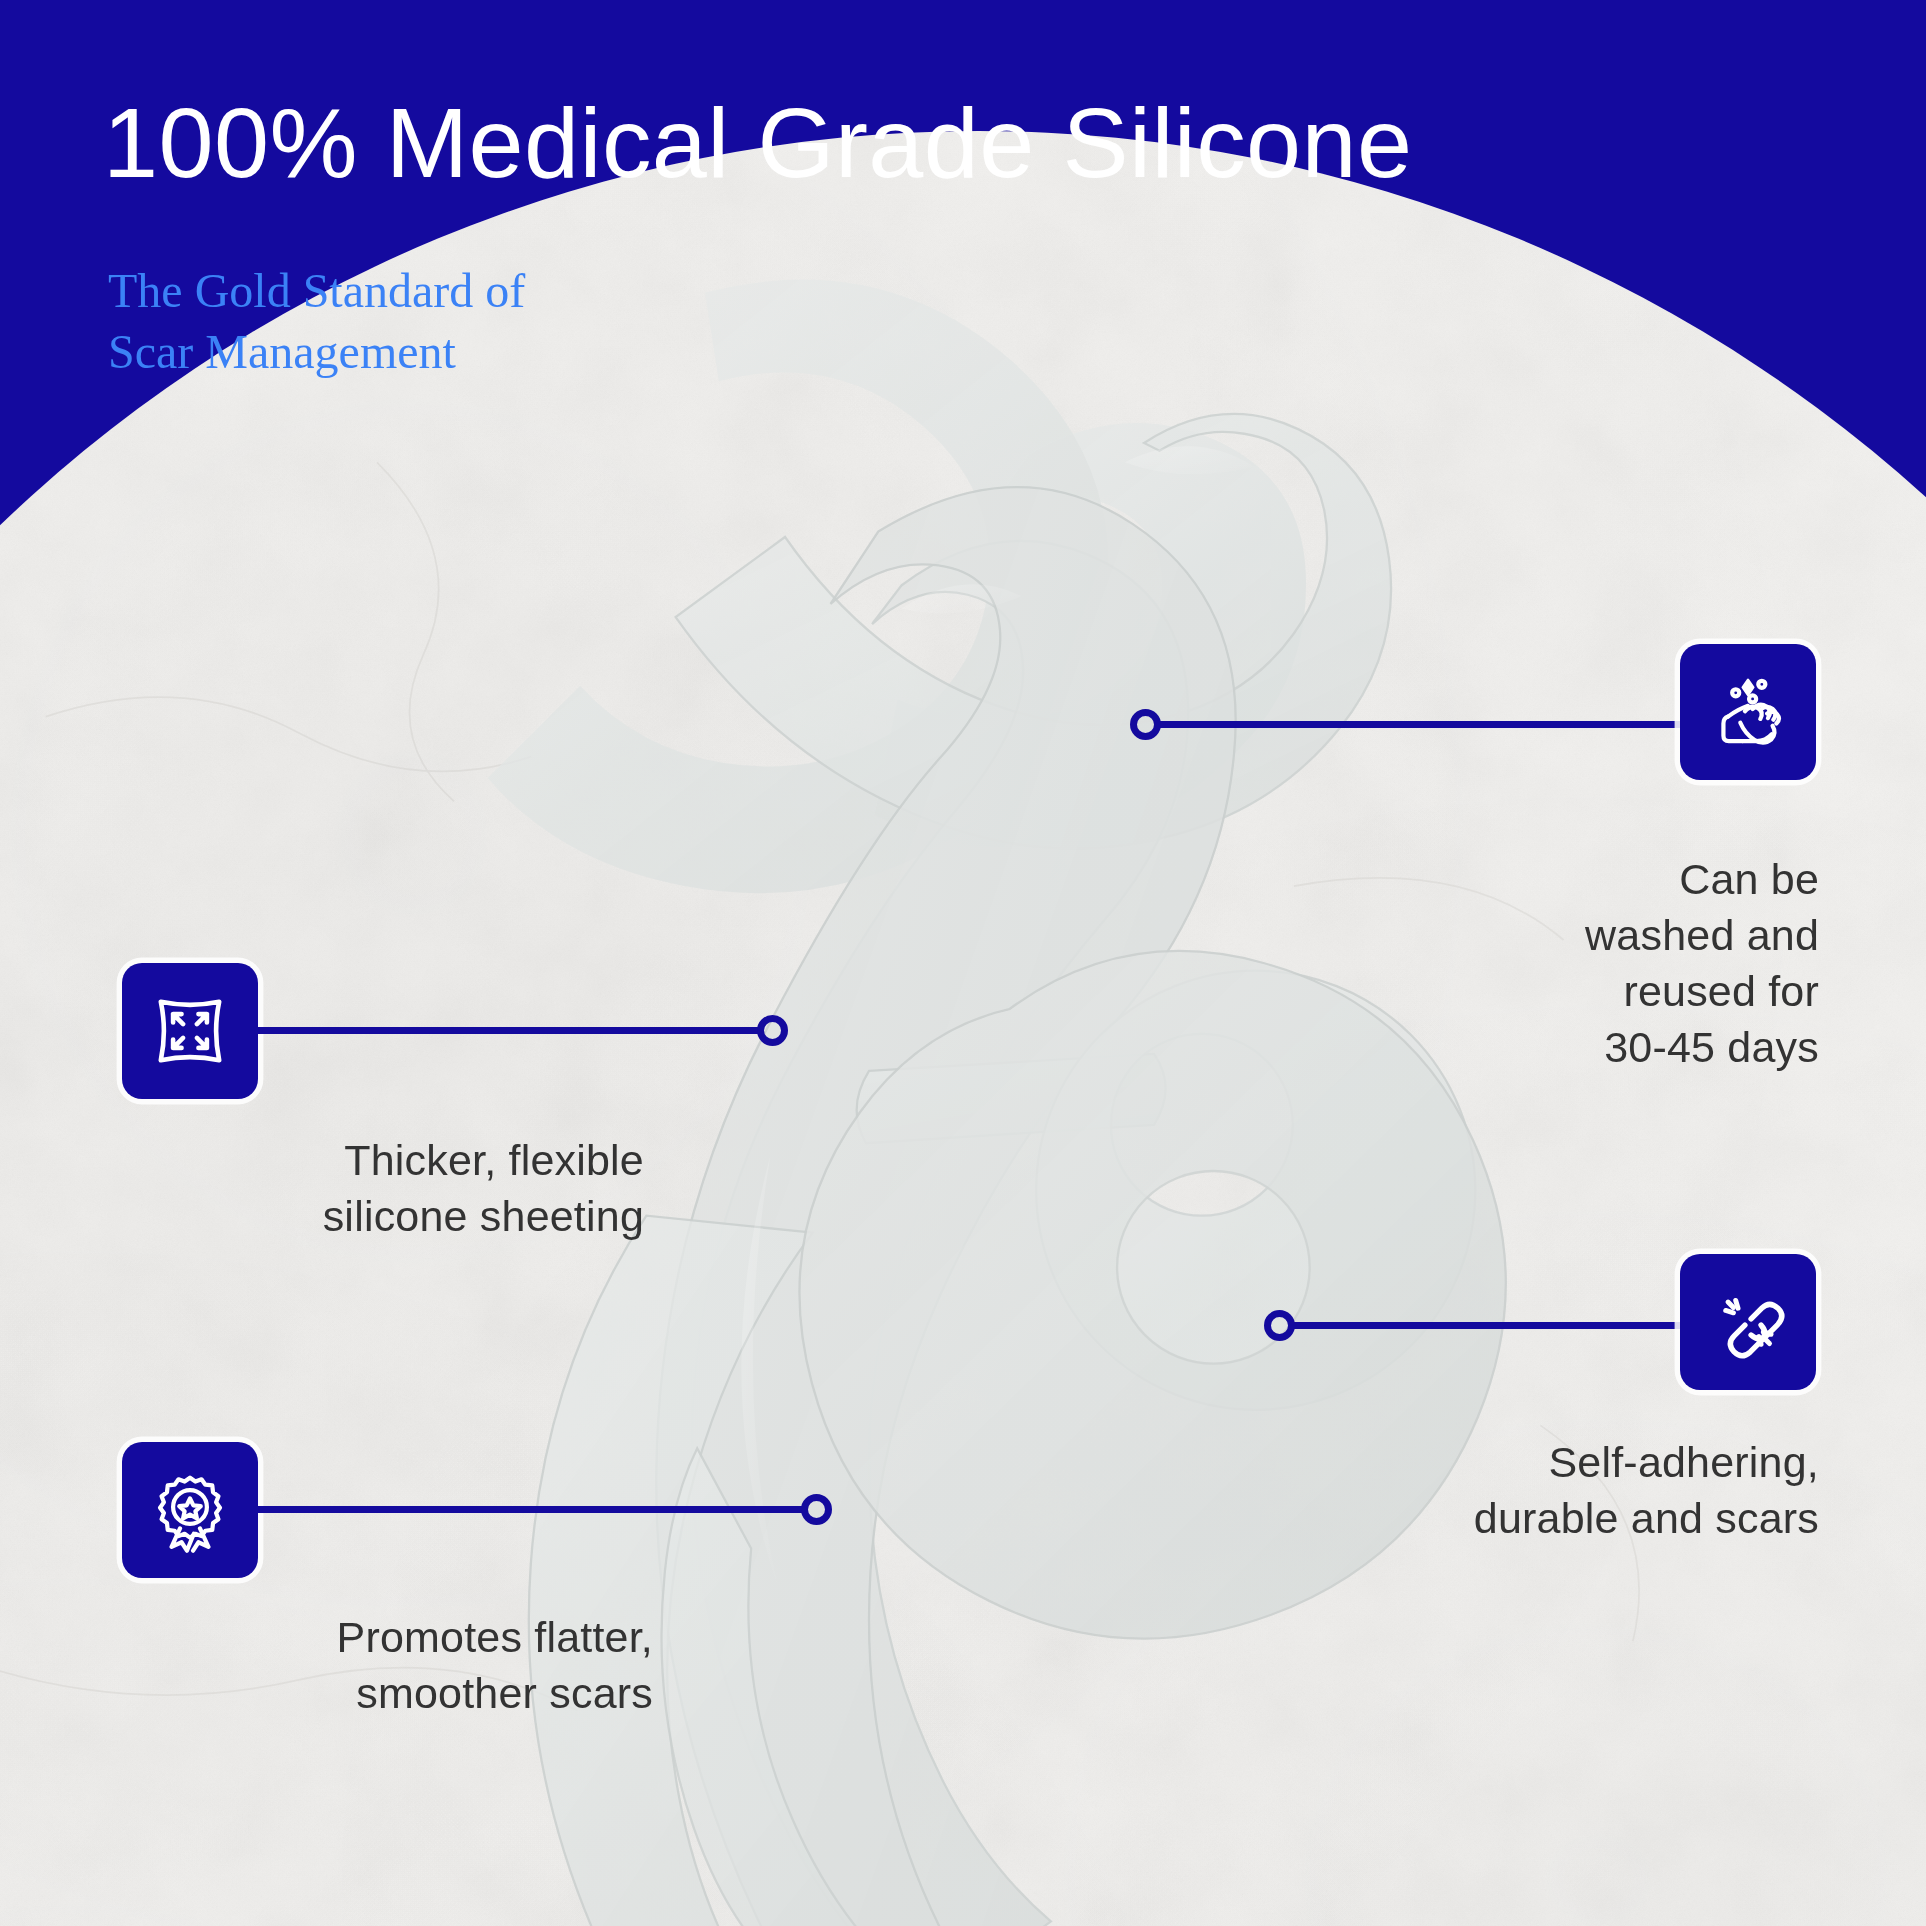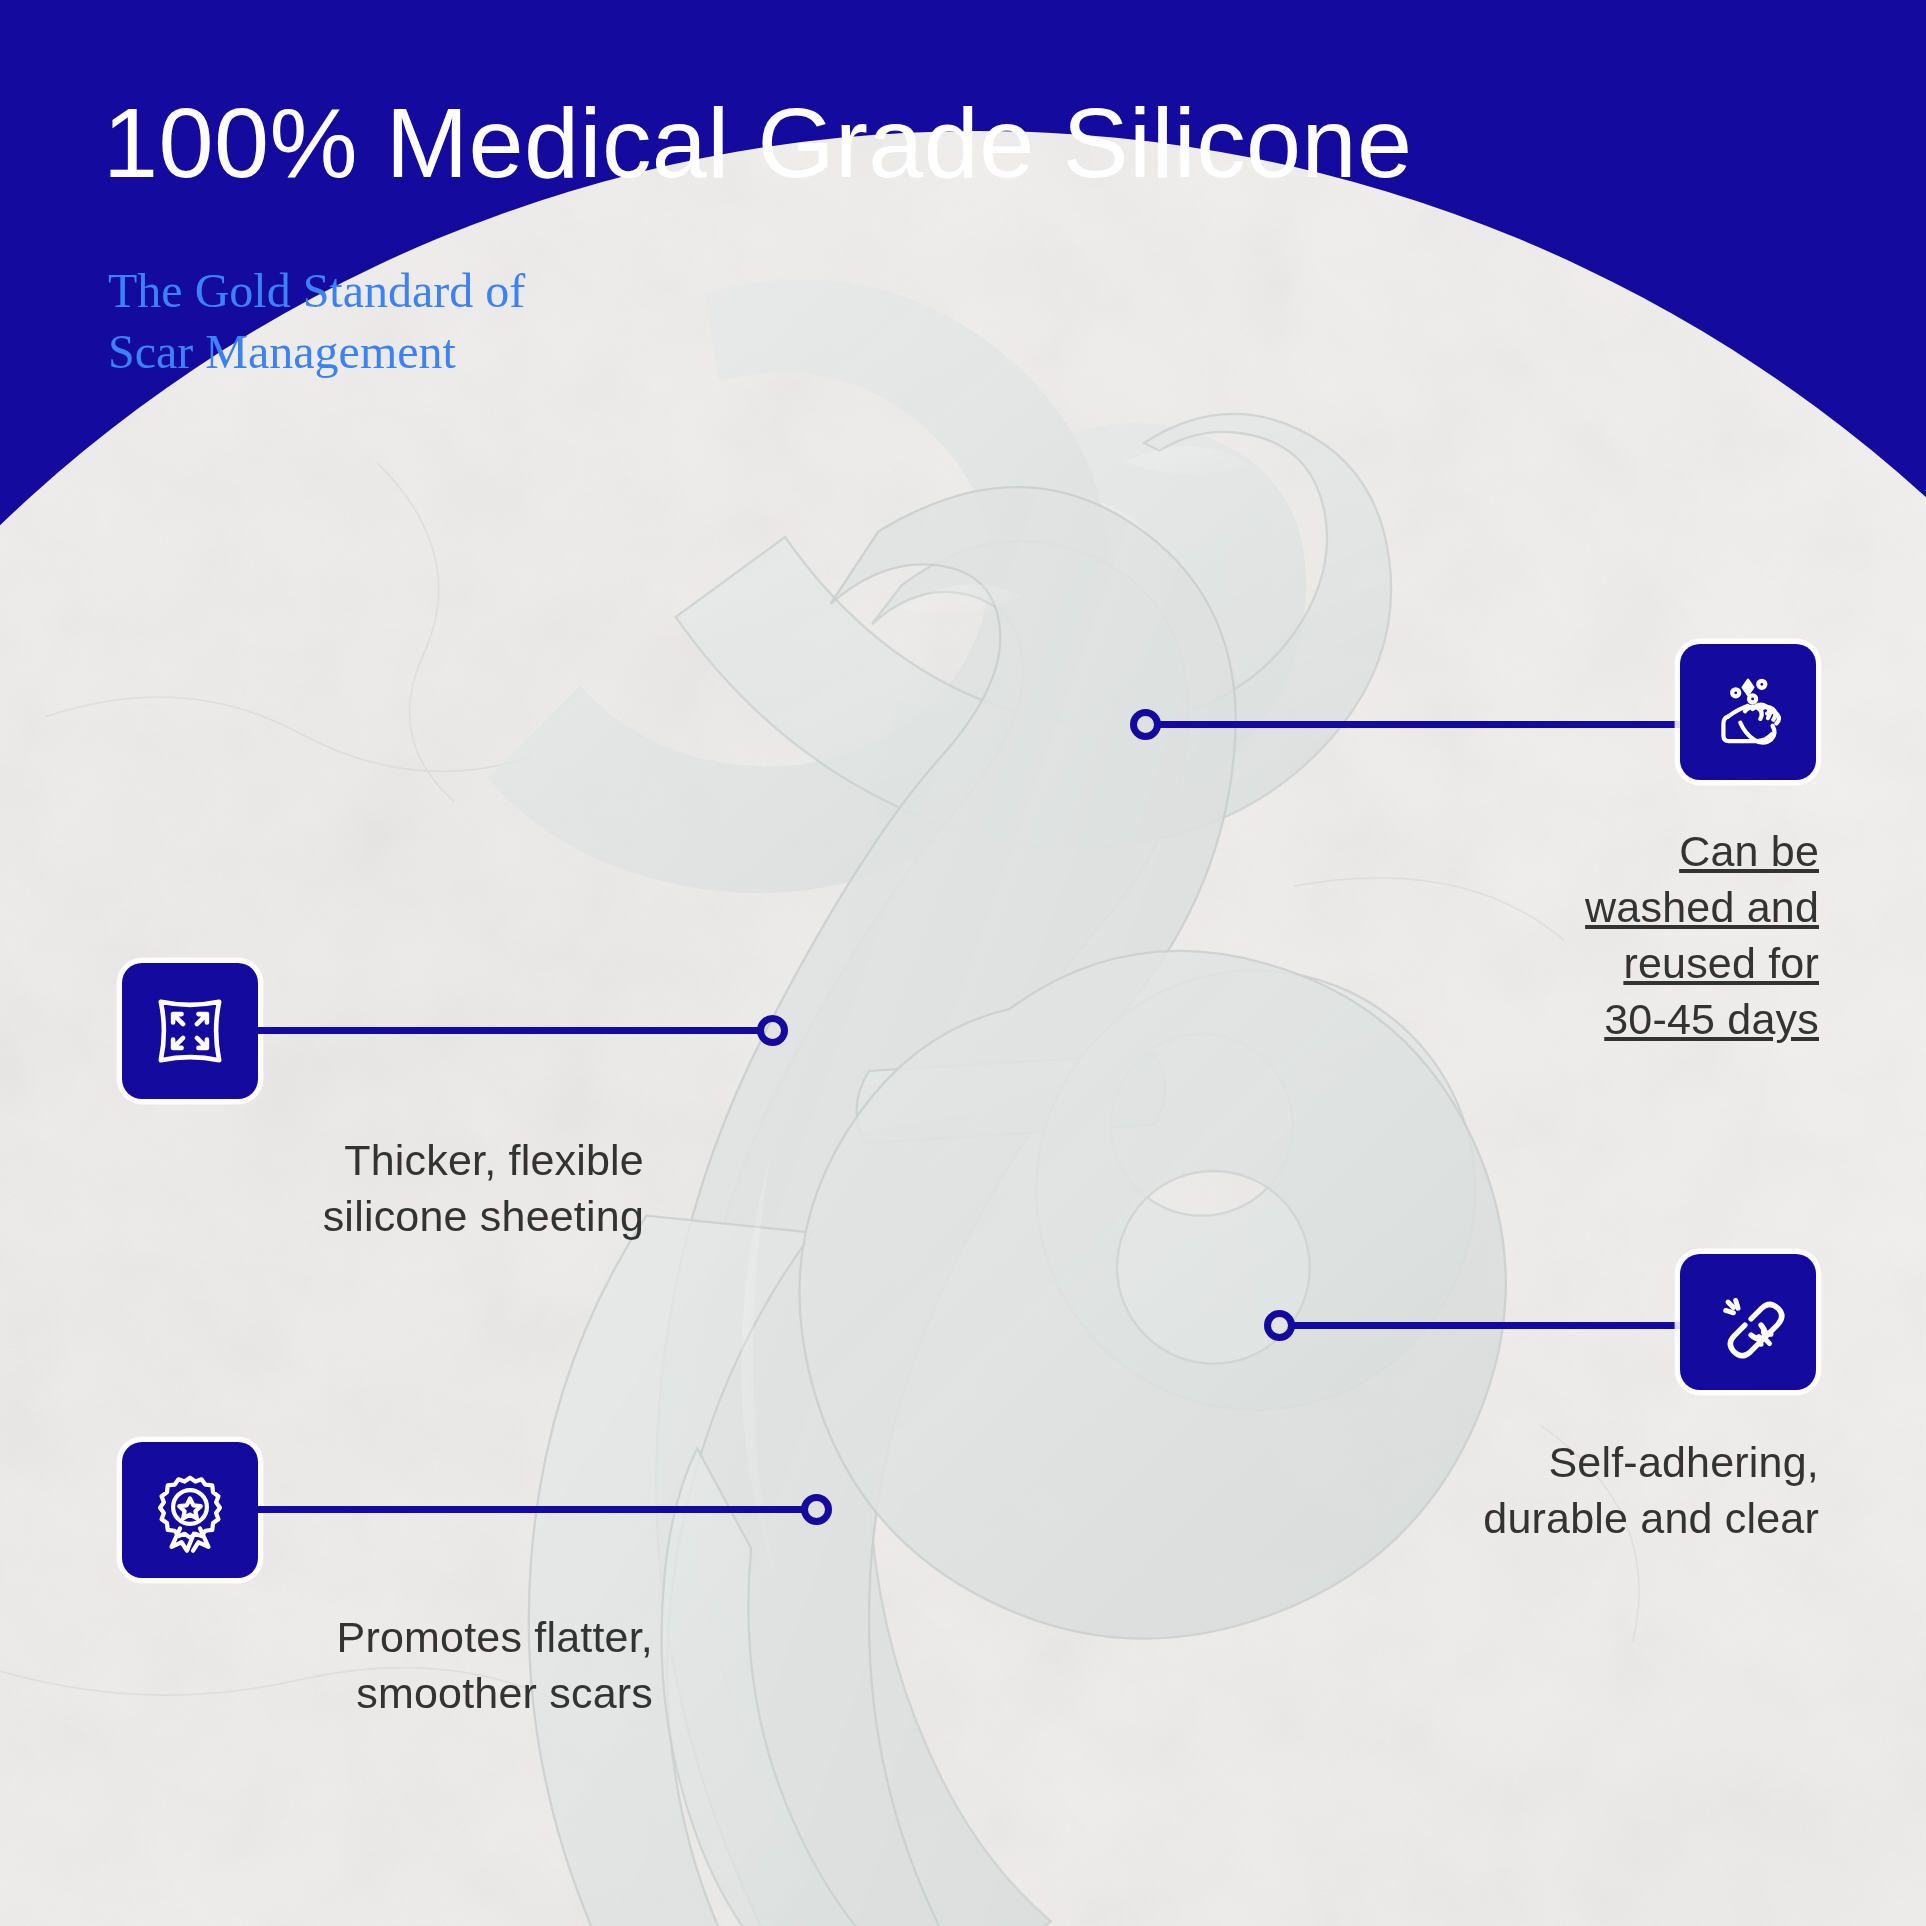--- a/index.html
+++ b/index.html
@@ -367,21 +367,21 @@
 
         <path d="M52 55 q8 -9 17 -4 q8 5 3 14"></path>
         <path d="M62 52 q9 -9 18 -3 q8 6 2 15"></path>
         <path d="M72 53 q9 -7 16 -1 q7 6 1 14"></path>
         <path d="M81 58 q8 -5 13 1 q5 6 -1 12"></path>
 
         <path d="M46 70 q6 14 18 22 q12 8 22 0 q8 -8 2 -18"></path>
         <path d="M49 94 l18 0 q12 0 20 -9"></path>
       </svg>
     </div>
-    <div class="caption right" style="left:1387px; top:824px; width:432px;text-decoration:underline;">Can be
+    <div class="caption right" style="left:1387px; top:852px; width:432px;">Can be
 washed and
 reused for
 30-45 days</div>
   </div>
 
   <div class="feature">
     <div class="icon-box" style="left:122px; top:963px;">
       <svg width="86" height="86" viewBox="0 0 112 112" fill="none" stroke="#ffffff" stroke-width="6" stroke-linecap="round" stroke-linejoin="round">
 
         <path d="M18 18 q38 8 76 0 q-8 38 0 76 q-38 -8 -76 0 q8 -38 0 -76 z"></path>
@@ -412,21 +412,21 @@
           <path d="M40 28 l3 10"></path>
           <path d="M27 41 l10 3"></path>
           <path d="M30 30 l7 7"></path>
           <path d="M86 72 l-10 -3"></path>
           <path d="M73 85 l-3 -10"></path>
           <path d="M84 84 l-7 -7"></path>
         </g>
       </svg>
     </div>
     <div class="caption right" style="left:1310px; top:1435px; width:509px;">Self-adhering,
-durable and clear</div>
+durable and scars</div>
   </div>
 
   <div class="feature">
     <div class="icon-box" style="left:122px; top:1442px;">
       <svg width="86" height="86" viewBox="0 0 112 112" fill="none" stroke="#ffffff" stroke-width="5.5" stroke-linecap="round" stroke-linejoin="round">
 
         <path d="M56 14
                  l7 5 l8 -3 l5 7 l9 1 l1 9 l7 5 l-3 8 l5 7 l-5 7 l3 8 l-7 5 l-1 9 l-9 1 l-5 7 l-8 -3 l-7 5
                  l-7 -5 l-8 3 l-5 -7 l-9 -1 l-1 -9 l-7 -5 l3 -8 l-5 -7 l5 -7 l-3 -8 l7 -5 l1 -9 l9 -1 l5 -7 l8 3 z"></path>
         <circle cx="56" cy="52" r="22"></circle>

